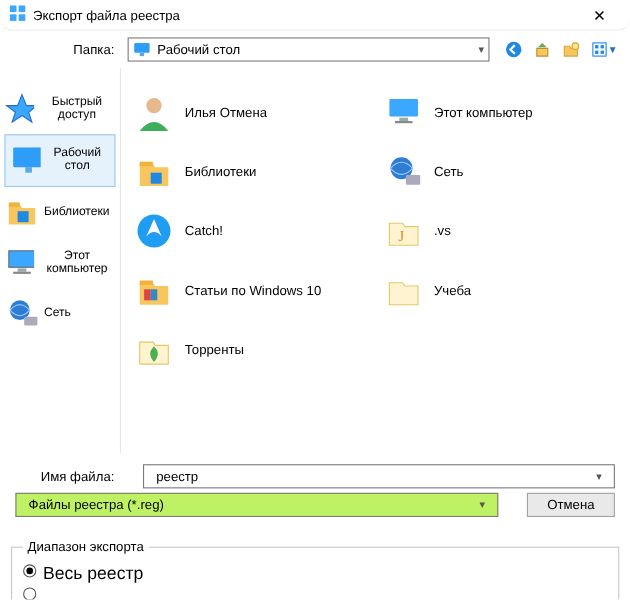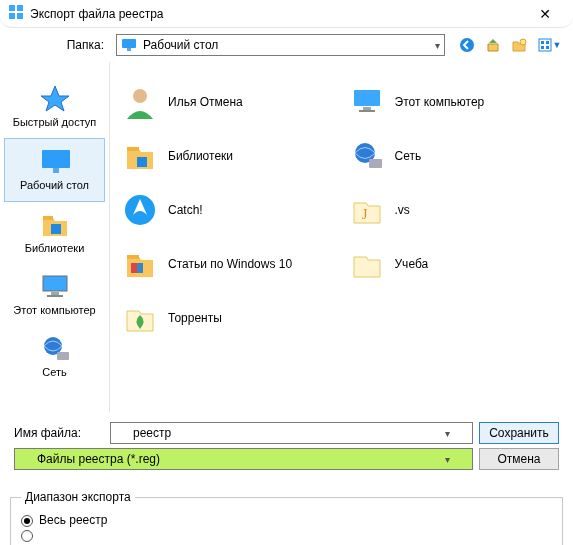--- a/index.html
+++ b/index.html
@@ -56,21 +56,21 @@
   }
   .places {
     width: 110px;
     border-right: 1px solid #e5e5e5;
     display: flex;
     flex-direction: column;
     align-items: stretch;
     padding-top: 14px;
   }
   .place {
-    display: flex; flex-direction: column; align-items: center;
+    display: flex; flex-direction: row; align-items: center;
     gap: 4px;
     padding: 8px 4px 10px;
     font-size: 11px;
     text-align: center;
   }
   .place.selected {
     background: #e5f1fb;
     border: 1px solid #99c9ef;
     margin: 0 4px;
   }
@@ -89,49 +89,50 @@
     padding: 2px;
   }
   .item .iicon { width: 36px; height: 36px; display:flex; align-items:center; justify-content:center; }
   .item .lbl { font-size: 12px; }
   .fields {
     padding: 6px 14px 10px 14px;
   }
   .frow {
     display: flex;
     align-items: center;
-    gap: 6px;
+    gap: 26px;
     margin: 4px 0;
+    text-align: right;
   }
   .frow .flabel { width: 90px; }
   .combo {
     flex: 1;
     height: 22px;
     border: 1px solid #7a7a7a;
     display: flex; align-items: center;
-    padding: 0 22px;
+    padding: 0 11px;
     background: #fff;
   }
   .combo.shaded { background: #bef264; }
   .combo .chev { margin-left: auto; color:#555; font-size:10px; }
   .btn {
     width: 80px; height: 22px;
     border: 1px solid #a3a3a3;
     background: #e9e9e9;
     display: flex; align-items: center; justify-content: center;
     font-size: 12px;
   }
   .btn.primary { border: 1px solid #2e7cd6; background:#e5f1fb; }
   fieldset.range {
     margin: 6px 10px 10px 10px;
     border: 1px solid #c8c8c8;
     padding: 6px 10px 10px 10px;
   }
   fieldset.range legend { font-size: 12px; padding: 0 4px; }
-  .radio-row { display: flex; align-items: flex-end; gap: 6px; margin: 3px 0; font-size:12px;}
+  .radio-row { display: flex; align-items: flex-start; gap: 6px; margin: 3px 0; font-size:16px;}
   .radio {
     width: 12px; height: 12px; border-radius: 50%; border: 1px solid #555;
     display:inline-flex; align-items:center; justify-content:center;
   }
   .radio .dot { width:6px; height:6px; border-radius:50%; background:#000; }
   
   .desktop-svg rect.screen{fill:#2e9df7;} .desktop-svg rect.stand{fill:#5aa9e6;}
 </style>
 </head>
 <body>
@@ -323,21 +324,20 @@
   </div>
 </div>
 
 <div class="fields">
   <div class="frow">
     <div class="flabel">Имя файла:</div>
     <div class="combo">
       <span>реестр</span>
       <span class="chev">▾</span>
     </div>
-    <div class="btn primary">Сохранить</div>
   </div>
   <div class="frow">
     <div class="combo shaded">
       <span>Файлы реестра (*.reg)</span>
       <span class="chev">▾</span>
     </div>
     <div class="btn">Отмена</div>
   </div>
 </div>
 

